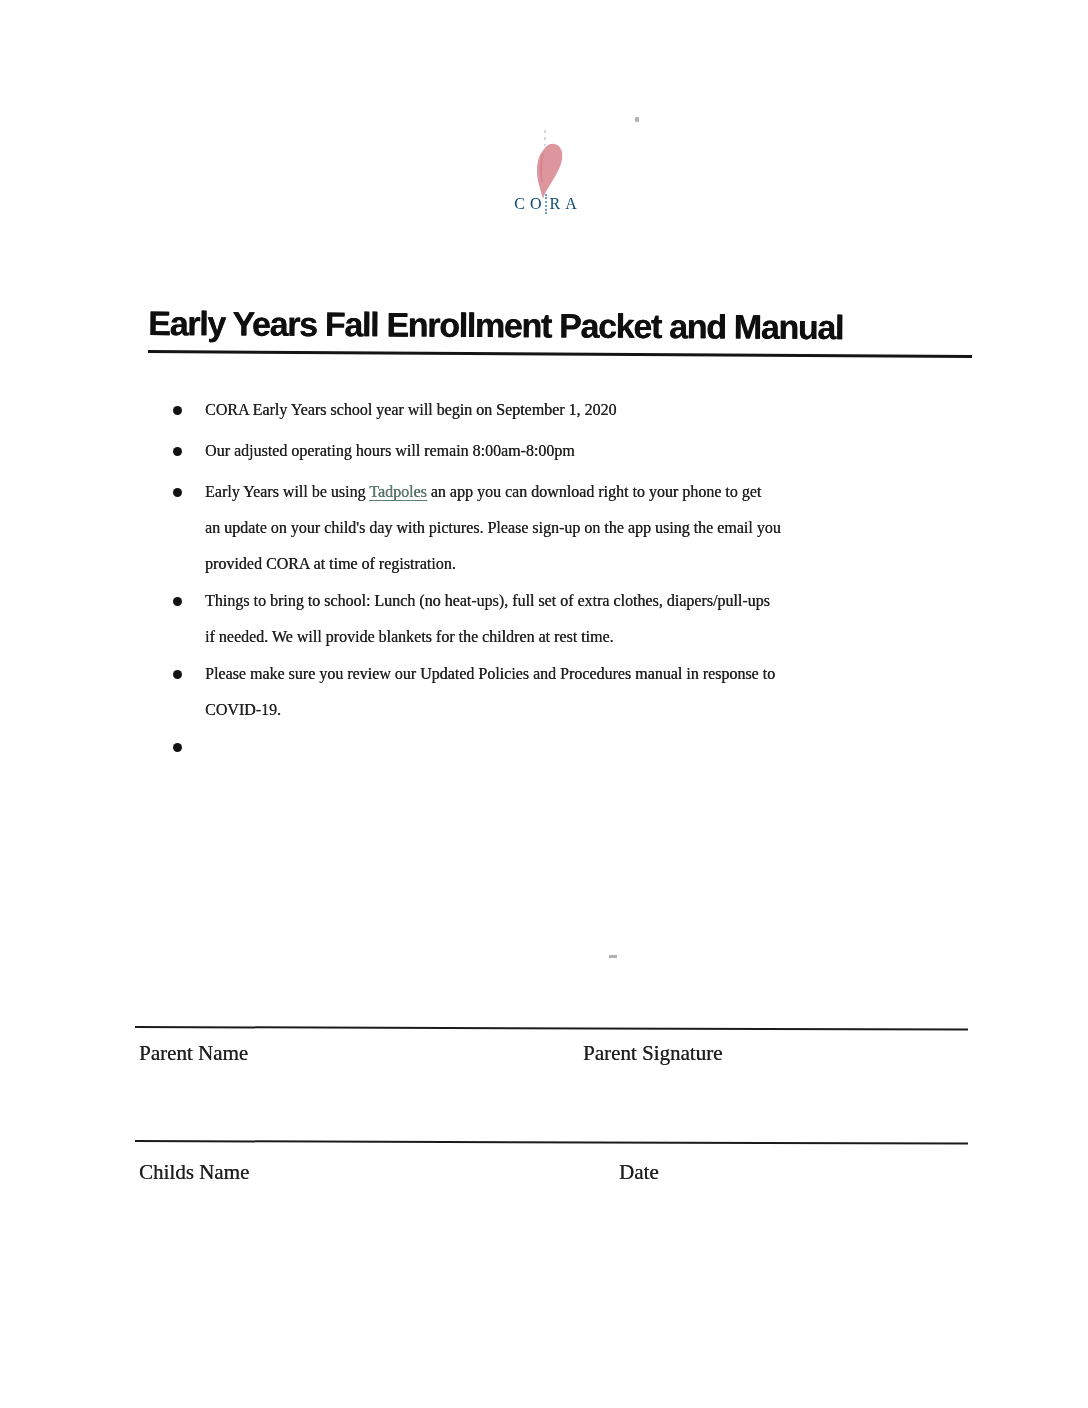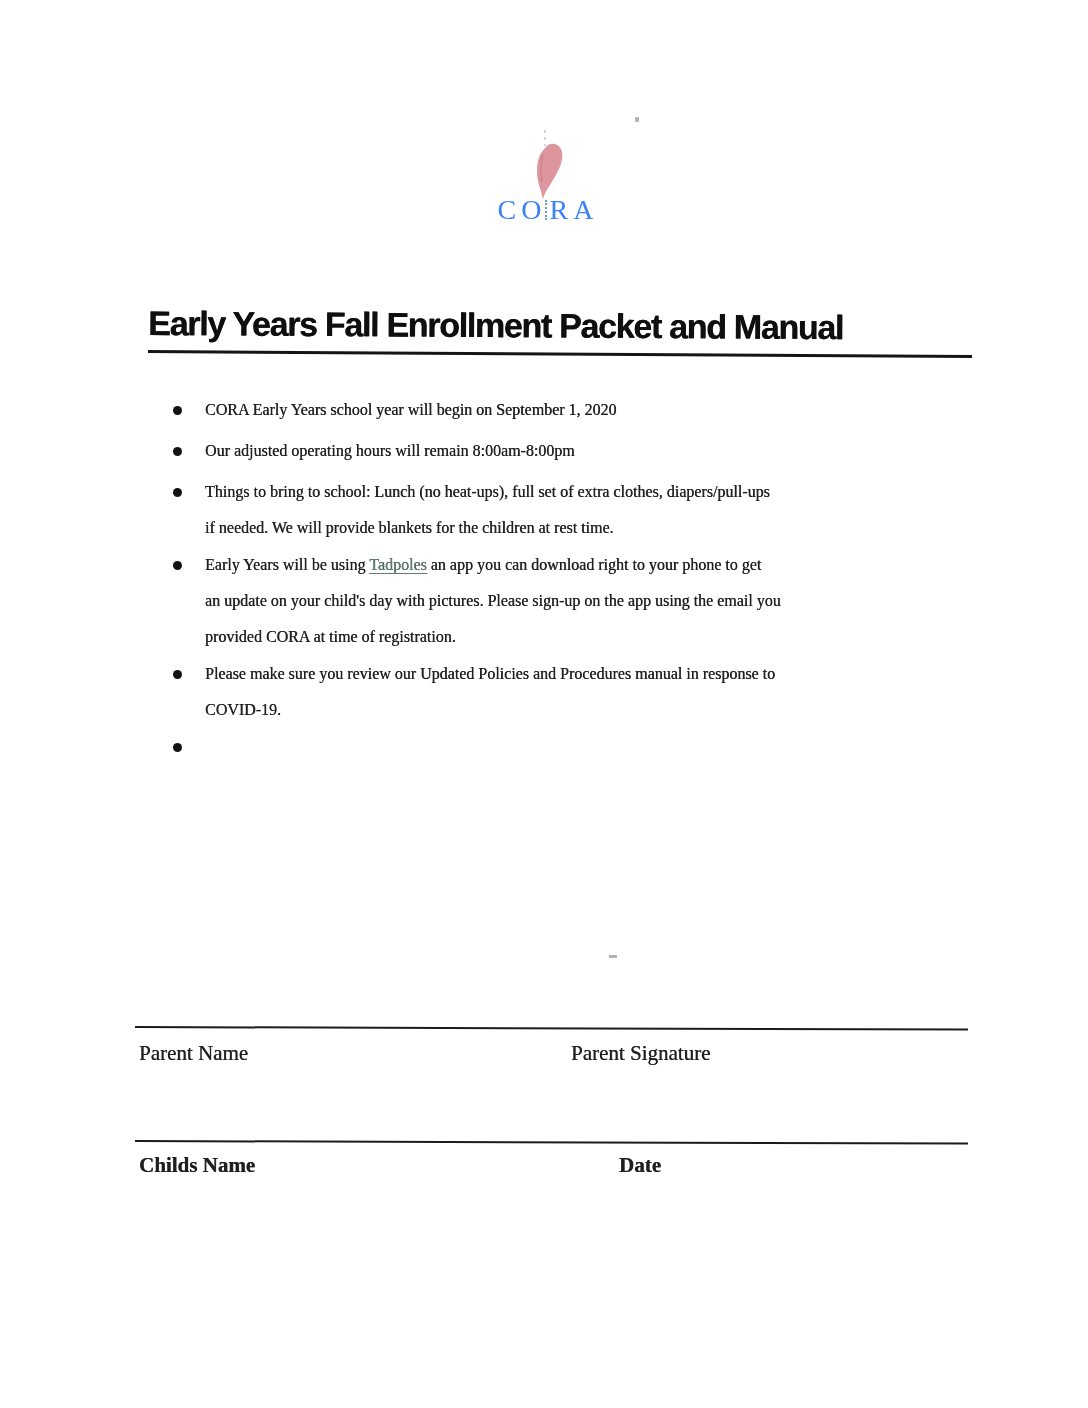--- a/index.html
+++ b/index.html
@@ -6,21 +6,21 @@
   .page {
     position:relative; width:1088px; height:1408px; margin:0 auto;
     background:#ffffff; overflow:hidden;
     font-family:"Liberation Serif", serif; color:#1f1f1e;
   }
   
   .logo { position:absolute; left:500px; top:130px; width:96px; text-align:center; }
   .logo svg { display:block; margin:0 auto; }
   .logo-text {
     margin-top:-8px; font-family:"Liberation Serif", serif;
-    font-size:28px; letter-spacing:5px; color:#3b82f6;
+    font-size:16px; letter-spacing:5px; color:#0c4a6e;
     display:flex; align-items:center; justify-content:center;
   }
   .logo-text .stem {
     display:inline-block; width:0; height:20px;
     border-left:2px dotted #3f7da6; margin:0 3px 0 -2px; opacity:.75;
   }
   
   .title {
     position:absolute; left:148px; top:304px; width:824px; margin:0;
     font-family:"Liberation Sans", sans-serif; font-weight:700;
@@ -48,23 +48,23 @@
   .speck { position:absolute; background:#8a8a8a; opacity:.65; }
   .speck-top { left:635px; top:117px; width:4px; height:5px; border-radius:1px; }
   .speck-mid { left:609px; top:955px; width:8px; height:3px; }
   
   .sig { position:absolute; left:135px; width:833px; }
   .sig-1 { top:1026px; }
   .sig-2 { top:1140px; }
   .sig-line { border-top:2.5px solid #1b1b1b; transform:rotate(0.18deg); transform-origin:left center; }
   .sig-labels { position:relative; height:32px; font-size:21px; text-shadow:0.35px 0 0 rgba(25,25,25,.85); }
   .sig-1 .sig-labels { margin-top:13px; }
-  .sig-2 .sig-labels { margin-top:11px;font-weight:bold; }
+  .sig-2 .sig-labels { margin-top:18px; }
   .lab-left  { position:absolute; left:4px; }
-  .sig-1 .lab-right { position:absolute; left:436px; }
+  .sig-1 .lab-right { position:absolute; left:448px; }
   .sig-2 .lab-right { position:absolute; left:484px;text-align:center; }
 </style>
 </head>
 <body>
 
 <div class="page">
 
   <div class="speck speck-top"></div>
 
   <div class="logo">
@@ -78,25 +78,25 @@
         <span class="stem"></span>
         <span>RA</span>
       </div>
   </div>
 
   <h1 class="title">Early Years Fall Enrollment Packet and Manual</h1>
 
   <ul class="bullets">
     <li class="gap"><span class="dot"></span><span class="txt">CORA Early Years school year will begin on September 1, 2020</span></li>
     <li class="gap"><span class="dot"></span><span class="txt">Our adjusted operating hours will remain 8:00am-8:00pm</span></li>
-    <li><span class="dot"></span><span class="txt">Things to bring to school: Lunch (no heat-ups), full set of extra clothes, diapers/pull-ups
-if needed. We will provide blankets for the children at rest time.</span></li>
     <li><span class="dot"></span><span class="txt"><span>Early Years will be using </span><span class="link">Tadpoles</span><span> an app you can download right to your phone to get
 an update on your child's day with pictures. Please sign-up on the app using the email you
 provided CORA at time of registration.</span></span></li>
+    <li><span class="dot"></span><span class="txt">Things to bring to school: Lunch (no heat-ups), full set of extra clothes, diapers/pull-ups
+if needed. We will provide blankets for the children at rest time.</span></li>
     <li><span class="dot"></span><span class="txt">Please make sure you review our Updated Policies and Procedures manual in response to
 COVID-19.</span></li>
     <li><span class="dot"></span><span class="txt"></span></li>
   </ul>
 
   <div class="speck speck-mid"></div>
 
   <div class="sig sig-1">
     <div class="sig-line"></div>
     <div class="sig-labels">

